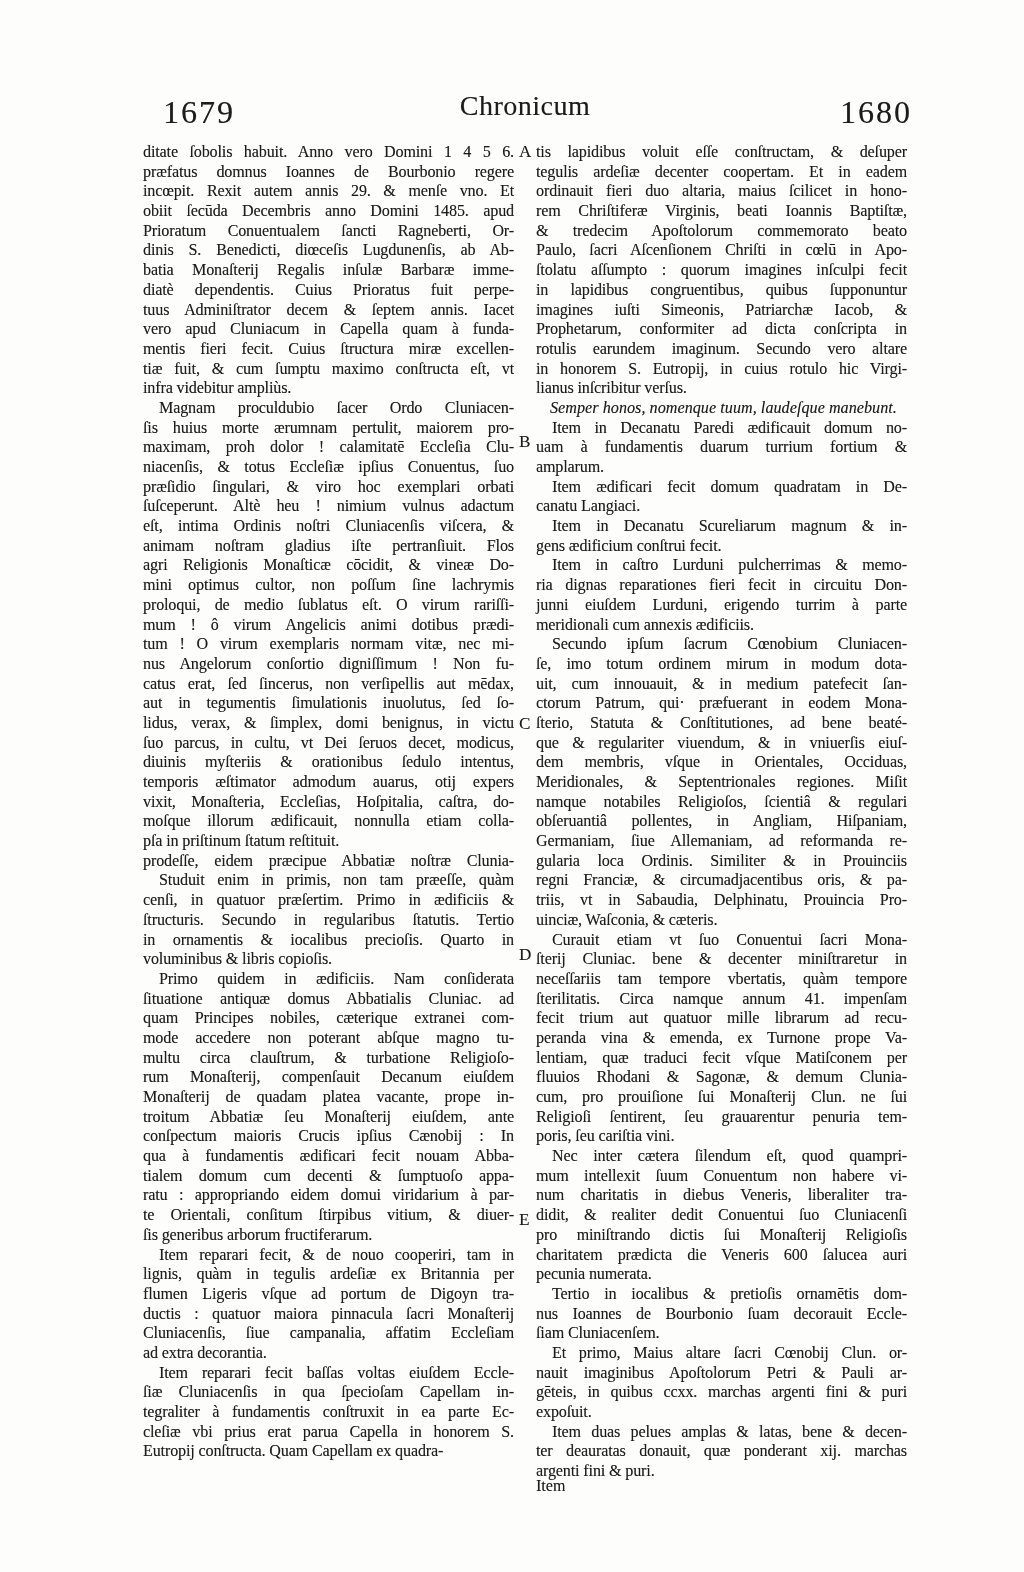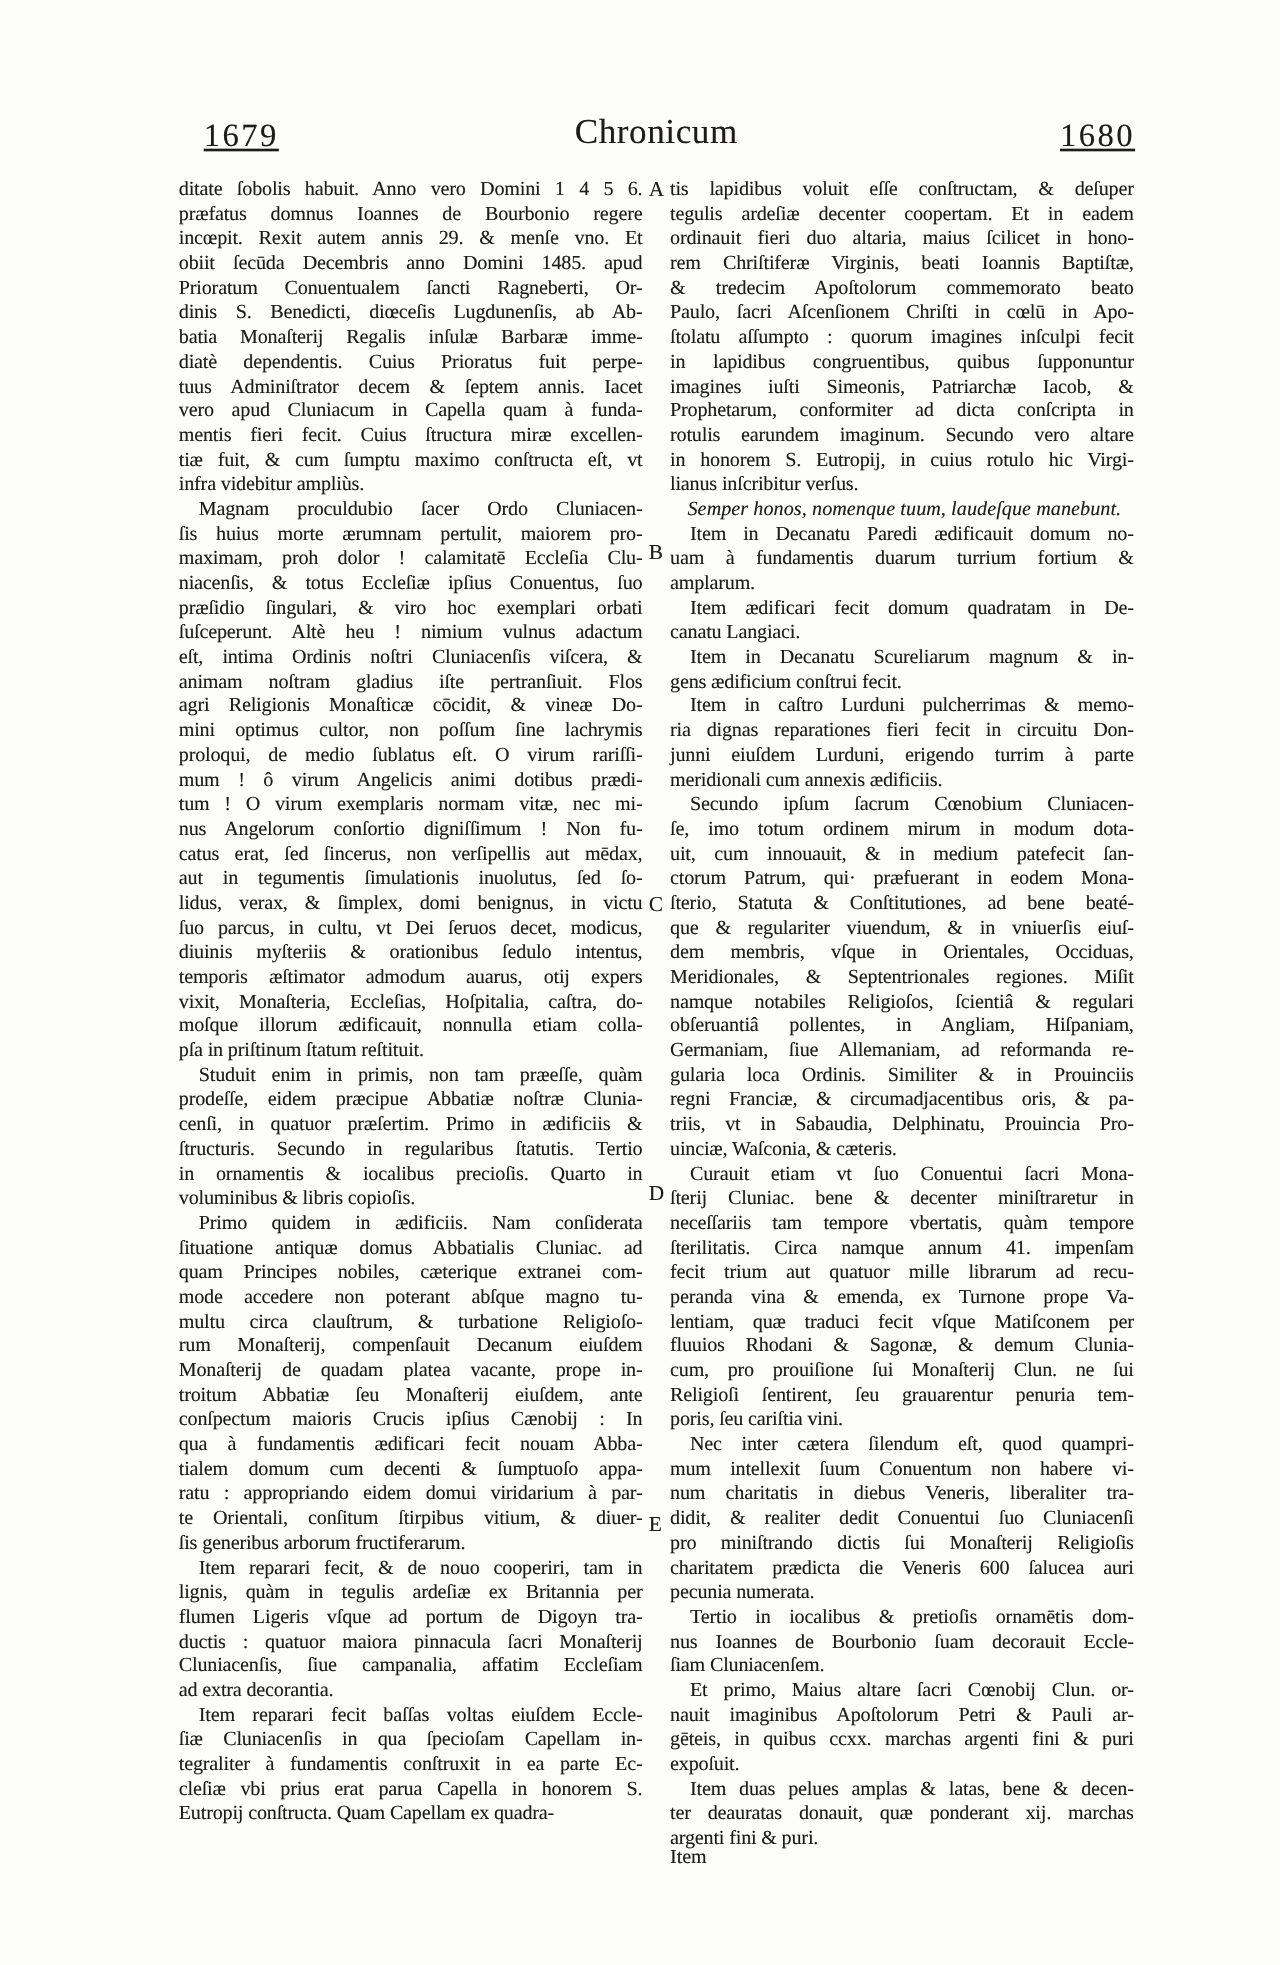--- a/index.html
+++ b/index.html
@@ -7,23 +7,22 @@
     position:relative;
     width:1024px; height:1572px;
     background:#fdfdfb;
     font-family:"Liberation Serif","DejaVu Serif",serif;
     color:#1d1c1a;
     overflow:hidden;
     text-shadow:0.2px 0 0 rgba(25,24,22,0.45);
   }
   .page-num {
     position:absolute; top:94px;
-    font-size:26px; letter-spacing:2px;
+    font-size:32px; letter-spacing:2px;
     white-space:nowrap;
-    text-decoration:underline;
   }
   .page-num.left { left:163px; }
   .page-num.right { left:840px; width:68px; text-align:right; }
   .running-title {
     position:absolute; top:90px; left:143px; width:764px;
     text-align:center; font-size:28px; letter-spacing:0.5px;
   }
   .col {
     position:absolute; top:142px; width:371px;
     font-size:16px; letter-spacing:-0.1px;
@@ -91,22 +90,22 @@
         <div class="line">aut in tegumentis ſimulationis inuolutus, ſed ſo-</div>
         <div class="line">lidus, verax, &amp; ſimplex, domi benignus, in victu</div>
         <div class="line">ſuo parcus, in cultu, vt Dei ſeruos decet, modicus,</div>
         <div class="line">diuinis myſteriis &amp; orationibus ſedulo intentus,</div>
         <div class="line">temporis æſtimator admodum auarus, otij expers</div>
         <div class="line">vixit, Monaſteria, Eccleſias, Hoſpitalia, caſtra, do-</div>
         <div class="line">moſque illorum ædificauit, nonnulla etiam colla-</div>
         <div class="line last">pſa in priſtinum ſtatum reſtituit.</div>
       </div>
       <div class="para">
+        <div class="line">prodeſſe, eidem præcipue Abbatiæ noſtræ Clunia-</div>
         <div class="line indent">Studuit enim in primis, non tam præeſſe, quàm</div>
-        <div class="line">prodeſſe, eidem præcipue Abbatiæ noſtræ Clunia-</div>
         <div class="line">cenſi, in quatuor præſertim. Primo in ædificiis &amp;</div>
         <div class="line">ſtructuris. Secundo in regularibus ſtatutis. Tertio</div>
         <div class="line">in ornamentis &amp; iocalibus precioſis. Quarto in</div>
         <div class="line last">voluminibus &amp; libris copioſis.</div>
       </div>
       <div class="para">
         <div class="line indent">Primo quidem in ædificiis. Nam conſiderata</div>
         <div class="line">ſituatione antiquæ domus Abbatialis Cluniac. ad</div>
         <div class="line">quam Principes nobiles, cæterique extranei com-</div>
         <div class="line">mode accedere non poterant abſque magno tu-</div>

